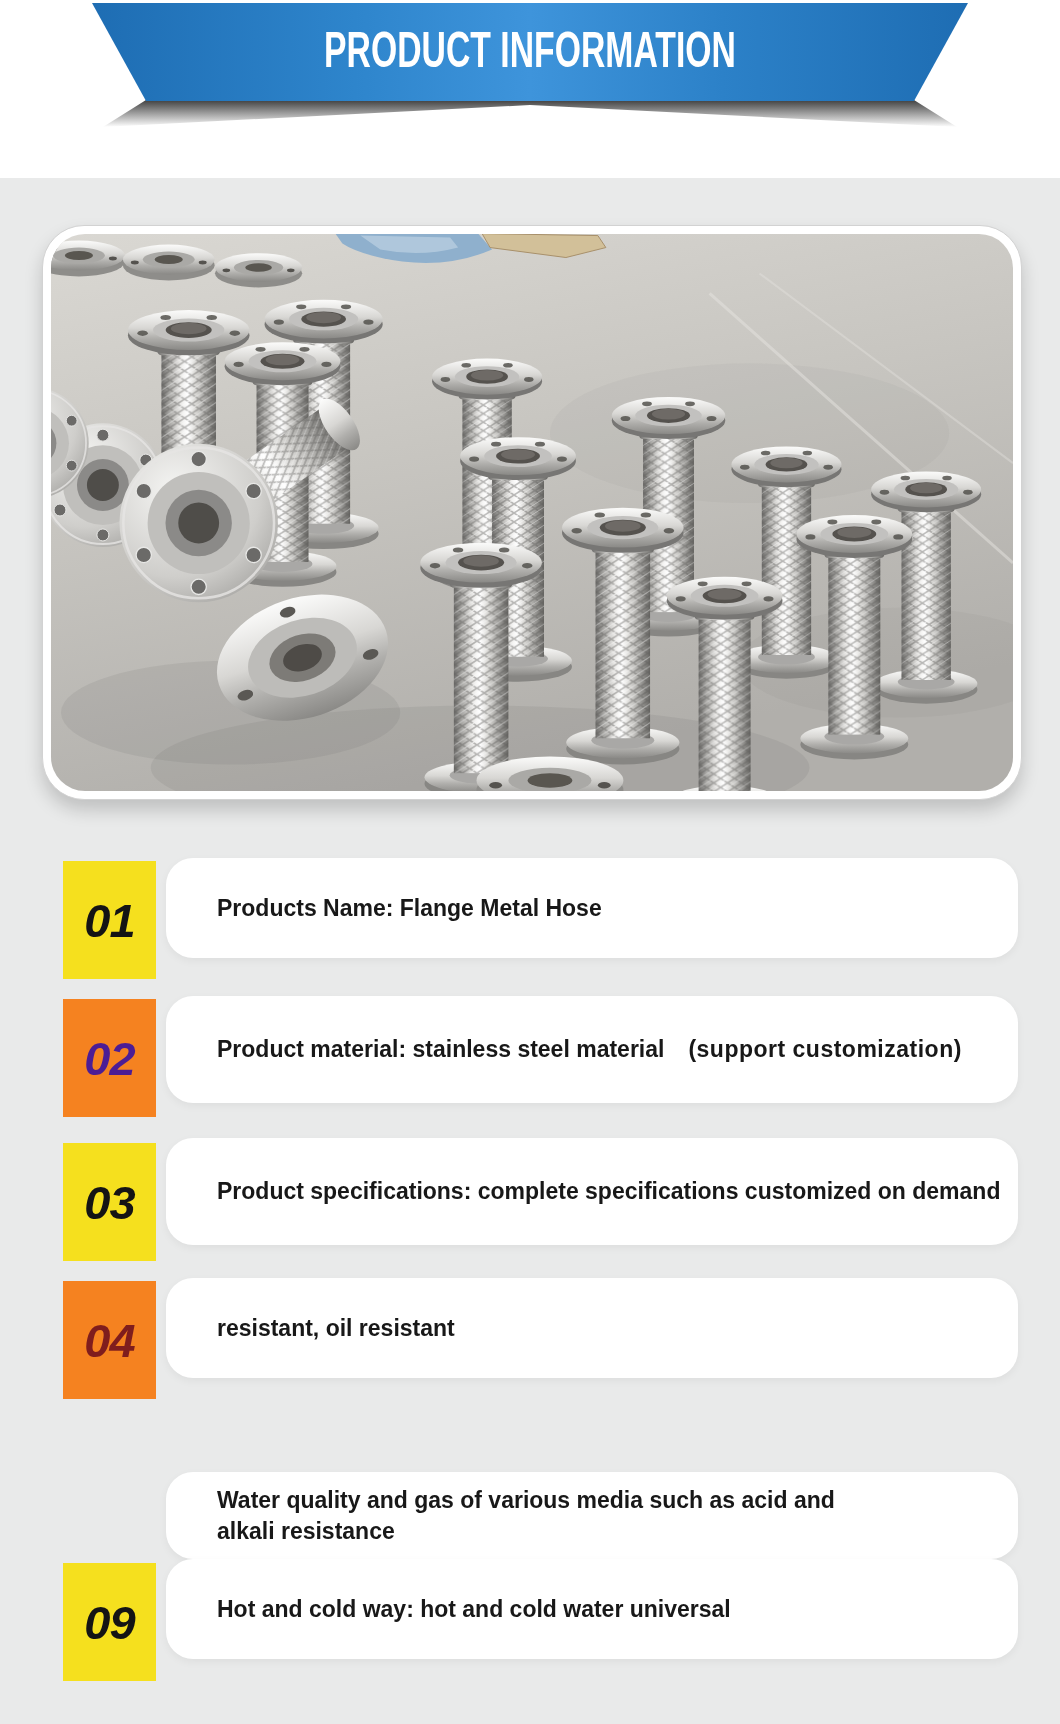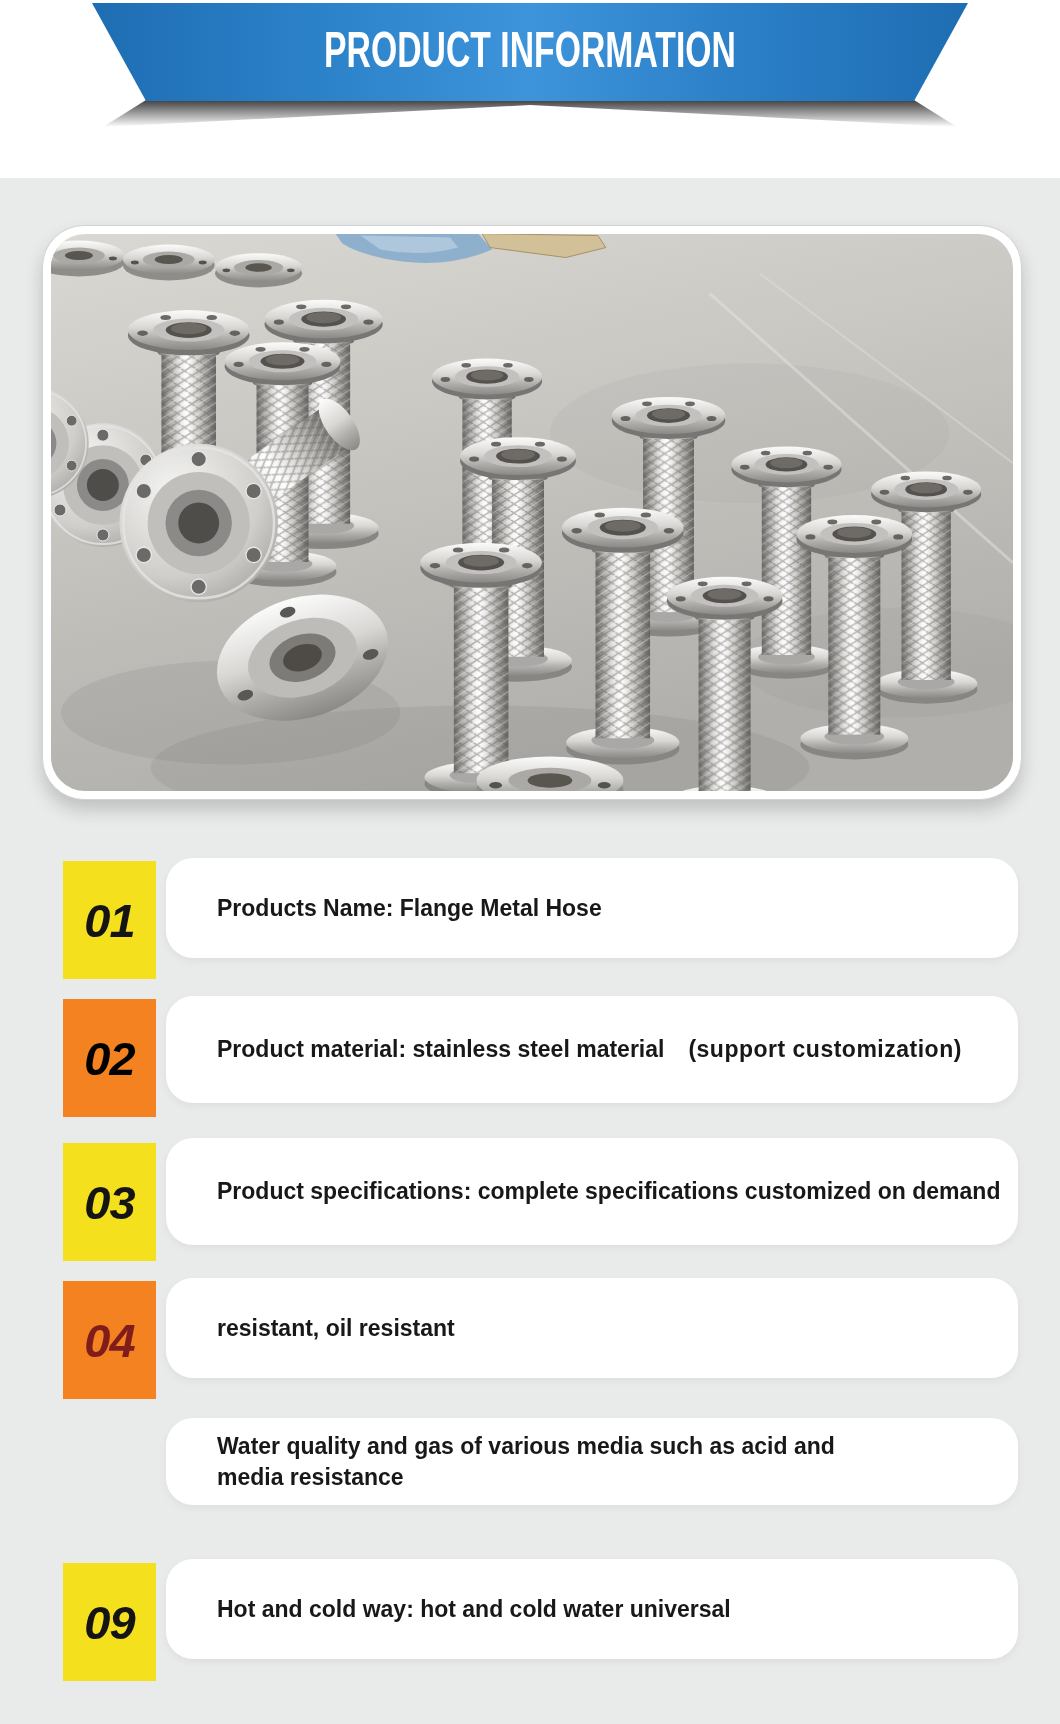--- a/index.html
+++ b/index.html
@@ -182,39 +182,39 @@
       </svg>
     </div>
   </div>
 
   <div class="num-badge" style="top: 861px; background: rgb(245, 224, 30); color: rgb(20, 20, 20);">01</div>
   <div class="info-card" style="top:858px;height:100px">
     <span class="tline">Products Name: Flange Metal Hose</span>
     <span class="tline"></span>
   </div>
 
-  <div class="num-badge" style="top: 999px; background: rgb(245, 130, 32); color: #000000;">02</div>
+  <div class="num-badge" style="top: 999px; background: rgb(245, 130, 32); color: #4c1d95;">02</div>
   <div class="info-card" style="top:996px;height:107px">
     <span class="tline"><span>Product material: stainless steel material</span><span class="note">(support customization)</span></span>
   </div>
 
   <div class="num-badge" style="top: 1143px; background: rgb(245, 224, 30); color: rgb(20, 20, 20); font-style: italic;">03</div>
   <div class="info-card" style="top:1138px;height:107px">
     <span class="tline">Product specifications: complete specifications customized on demand</span>
     <span class="tline"></span>
   </div>
 
   <div class="num-badge" style="top: 1281px; background: rgb(245, 130, 32); color: #7f1d1d;">04</div>
   <div class="info-card" style="top:1278px;height:100px">
     <span class="tline">resistant, oil resistant</span>
   </div>
 
-  <div class="info-card" style="top:1418px;height:87px">
+  <div class="info-card" style="top:1472px;height:87px">
     <span class="tline">Water quality and gas of various media such as acid and</span>
-    <span class="tline">media resistance</span>
+    <span class="tline">alkali resistance</span>
   </div>
 
   <div class="num-badge" style="top: 1563px; background: rgb(245, 224, 30); color: rgb(20, 20, 20);">09</div>
   <div class="info-card" style="top:1559px;height:100px">
     <span class="tline">Hot and cold way: hot and cold water universal</span>
     <span class="tline"></span>
   </div>
 
 </div>
 

